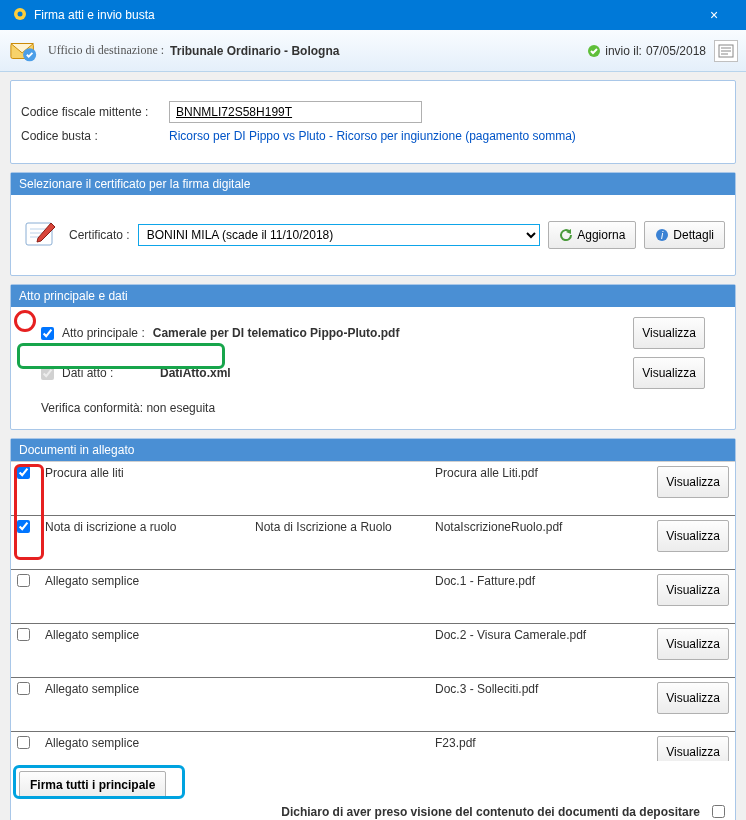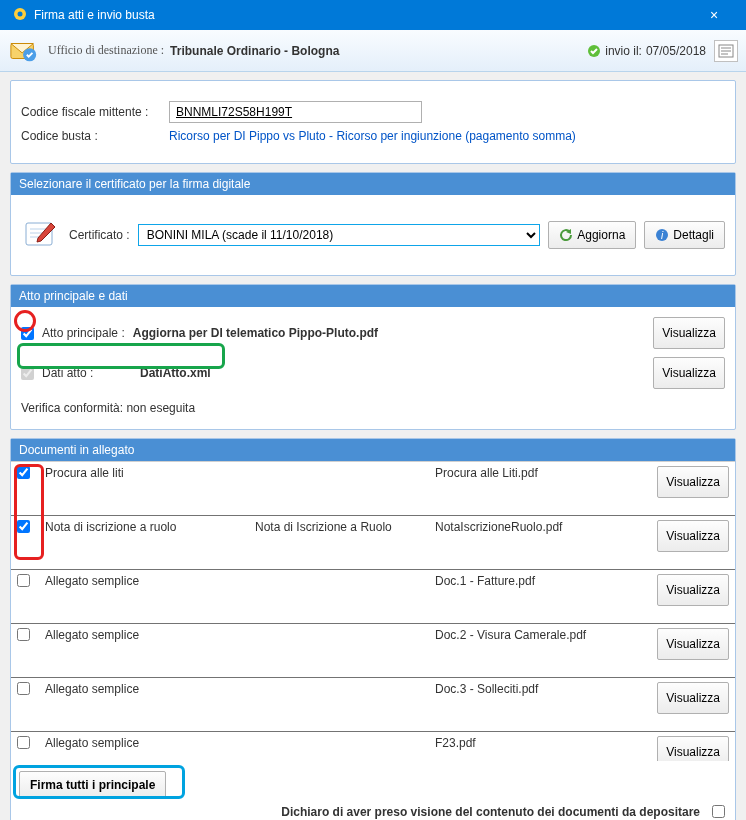--- a/index.html
+++ b/index.html
@@ -137,25 +137,25 @@
               <text x="7" y="11" text-anchor="middle" font-size="10" font-family="Georgia" font-style="italic" fill="#fff">i</text>
             </svg>
           <span>Dettagli</span>
         </button>
       </div>
     </div>
   </div>
 
   <div class="panel rel-wrap">
     <div class="panel-header">Atto principale e dati</div>
-    <div class="panel-body" style="padding:6px 4px;">
+    <div class="panel-body" style="padding:6px 24px;">
       <div class="atto-row">
         <input type="checkbox" class="checkbox" checked="" style="">
         <span class="lbl">Atto principale :</span>
-        <span class="val">Aggiorna per DI telematico Pippo-Pluto.pdf</span>
+        <span class="val">Camerale per DI telematico Pippo-Pluto.pdf</span>
         <button class="btn btn-small vis-btn">Visualizza</button>
       </div>
       <div class="atto-row">
         <input type="checkbox" class="checkbox" checked="" disabled="" style="">
         <span class="lbl" style="width:90px;">Dati atto :</span>
         <span class="val">DatiAtto.xml</span>
         <button class="btn btn-small vis-btn">Visualizza</button>
       </div>
       <div class="atto-row">
         <span>Verifica conformità: non eseguita</span>

